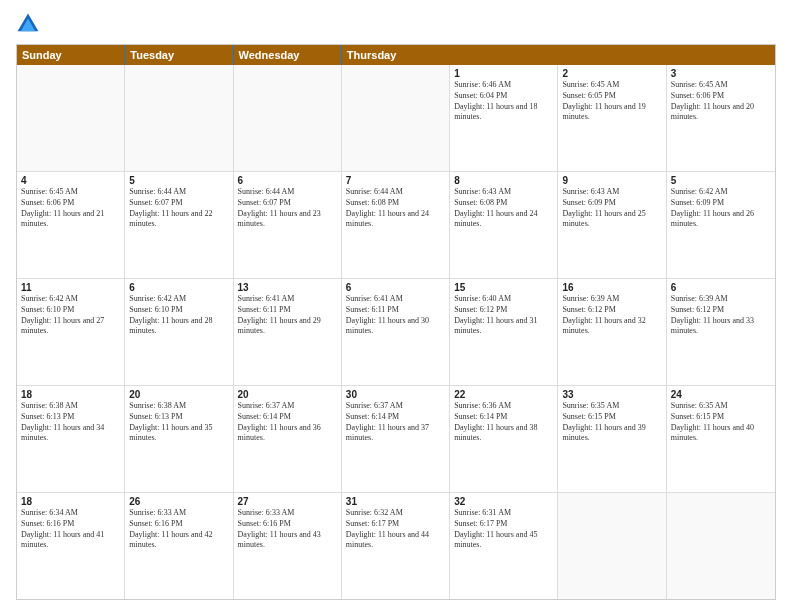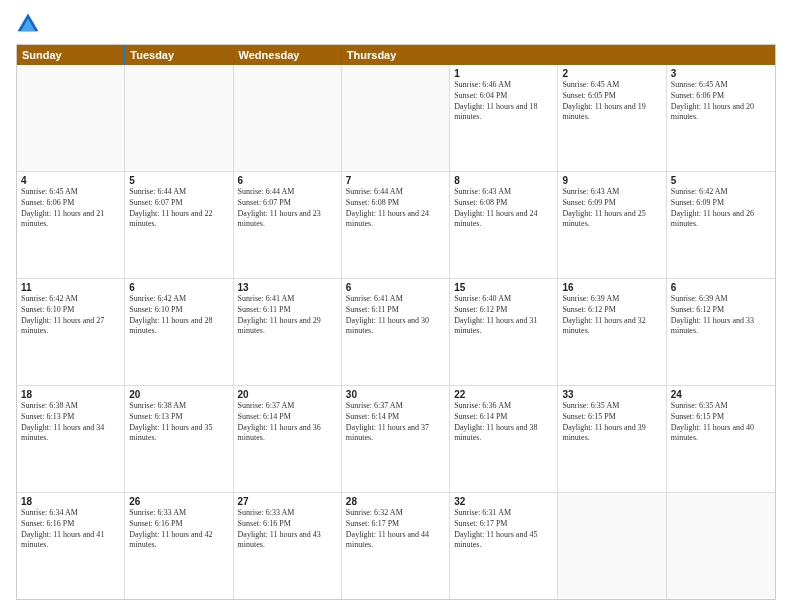--- a/index.html
+++ b/index.html
@@ -250,21 +250,21 @@
           </div>
           <div class="cal-cell">
             <span class="day-num">26</span>
             <div class="cell-info">Sunrise: 6:33 AM<br>Sunset: 6:16 PM<br>Daylight: 11 hours and 42 minutes.</div>
           </div>
           <div class="cal-cell">
             <span class="day-num">27</span>
             <div class="cell-info">Sunrise: 6:33 AM<br>Sunset: 6:16 PM<br>Daylight: 11 hours and 43 minutes.</div>
           </div>
           <div class="cal-cell">
-            <span class="day-num">28</span>
+            <span class="day-num">31</span>
             <div class="cell-info">Sunrise: 6:32 AM<br>Sunset: 6:17 PM<br>Daylight: 11 hours and 44 minutes.</div>
           </div>
           <div class="cal-cell">
             <span class="day-num">32</span>
             <div class="cell-info">Sunrise: 6:31 AM<br>Sunset: 6:17 PM<br>Daylight: 11 hours and 45 minutes.</div>
           </div>
           <div class="cal-cell empty"></div>
           <div class="cal-cell empty"></div>
         </div>
       </div>

